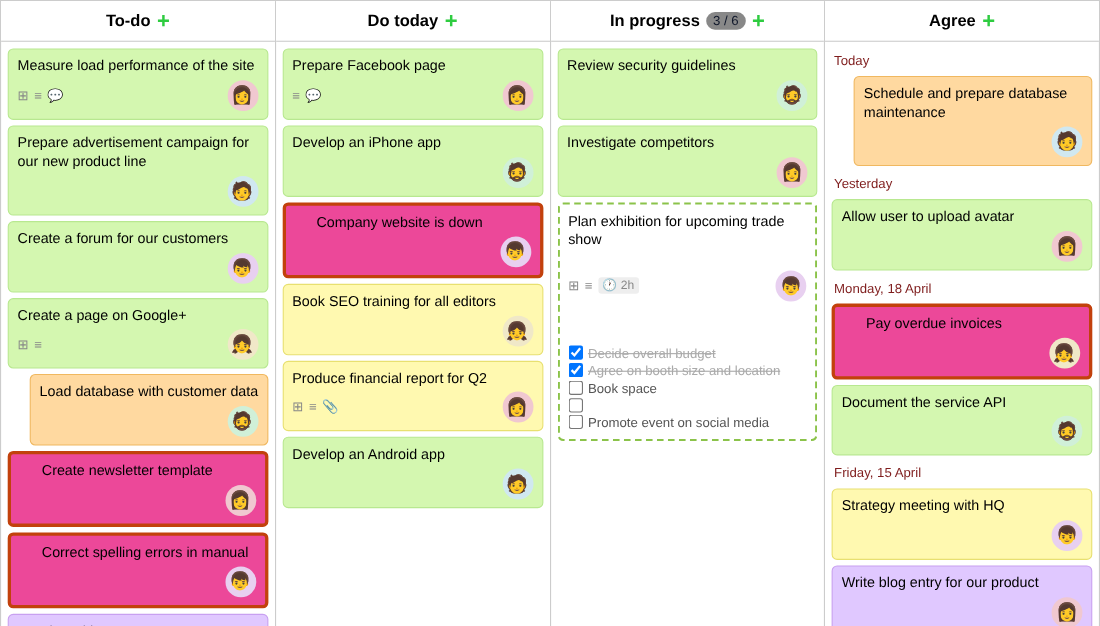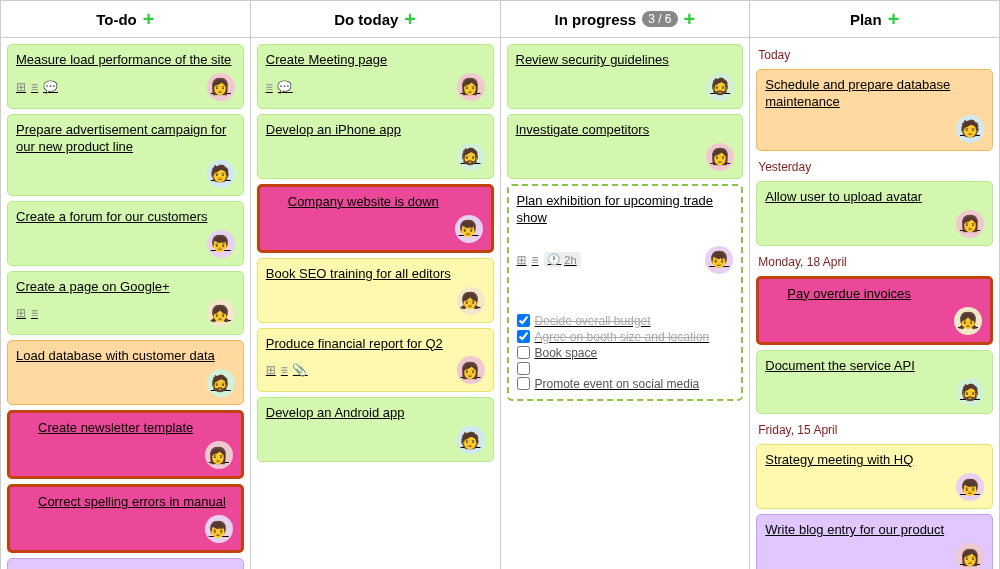--- a/index.html
+++ b/index.html
@@ -35,41 +35,40 @@
       position: relative;
     }
     .col-header .add-btn {
       color: #2ecc40;
       font-size: 20px;
       cursor: pointer;
       line-height: 1;
     }
     .col-header .badge {
       background: #888;
-      color: #ffffff;
+      color: #0f172a;
       border-radius: 10px;
       padding: 1px 6px;
       font-size: 12px;
       font-weight: normal;
     }
     .col-body {
       padding: 6px;
       flex: 1;
       display: flex;
       flex-direction: column;
       gap: 5px;
     }
     .card {
       border-radius: 5px;
       padding: 7px 8px;
       position: relative;
       display: flex;
       flex-direction: column;
       gap: 4px;
-      text-decoration: underline;
     }
     .card-title {
       font-size: 13px;
       line-height: 1.3;
       font-weight: normal;
     }
     .card-footer {
       display: flex;
       align-items: center;
       justify-content: space-between;
@@ -89,21 +88,21 @@
       align-items: center;
       justify-content: center;
       font-size: 16px;
       flex-shrink: 0;
     }
     
     .card-green { background: #d4f7b0; border: 1px solid #b8e890; }
     .card-yellow { background: #fff9b0; border: 1px solid #e8e070; }
     .card-pink { background: #ec4899; border: 3px solid #c2410c; padding-left: 28px; }
     .card-purple { background: #e0c8ff; border: 1px solid #c8a0f0; }
-    .card-orange { background: #ffd9a0; border: 1px solid #f0b860; }
+    .card-orange { background: #ffd9a0; border: 1px solid #f0b860; margin-left: 20px; }
     
     .date-label {
       font-size: 12px;
       color: #7f1d1d;
       padding: 4px 2px 2px 2px;
       font-weight: normal;
     }
     
     .checklist-item {
       display: flex;
@@ -223,21 +222,21 @@
   </div>
 
   <div class="column">
     <div class="col-header">
       <span>Do today</span>
       <span class="add-btn">+</span>
     </div>
     <div class="col-body">
 
       <div class="card card-green">
-        <span class="card-title">Create Meeting page</span>
+        <span class="card-title">Prepare Facebook page</span>
         <div class="card-footer">
           <div class="card-icons">
             <span class="icon-sym">≡</span>
             <span class="icon-sym">💬</span>
           </div>
           <div class="avatar" style="background:#f0c8d0;">👩</div>
         </div>
       </div>
 
       <div class="card card-green">
@@ -344,21 +343,21 @@
             <span>Promote event on social media</span>
           </div>
         </div>
       </div>
 
     </div>
   </div>
 
   <div class="column">
     <div class="col-header">
-      <span>Plan</span>
+      <span>Agree</span>
       <span class="add-btn">+</span>
     </div>
     <div class="col-body">
 
       <div class="date-label">Today</div>
       <div class="card card-orange">
         <span class="card-title">Schedule and prepare database maintenance</span>
         <div class="card-footer">
           <div class="card-icons"></div>
           <div class="avatar" style="background:#d0e8f0;">🧑</div>

